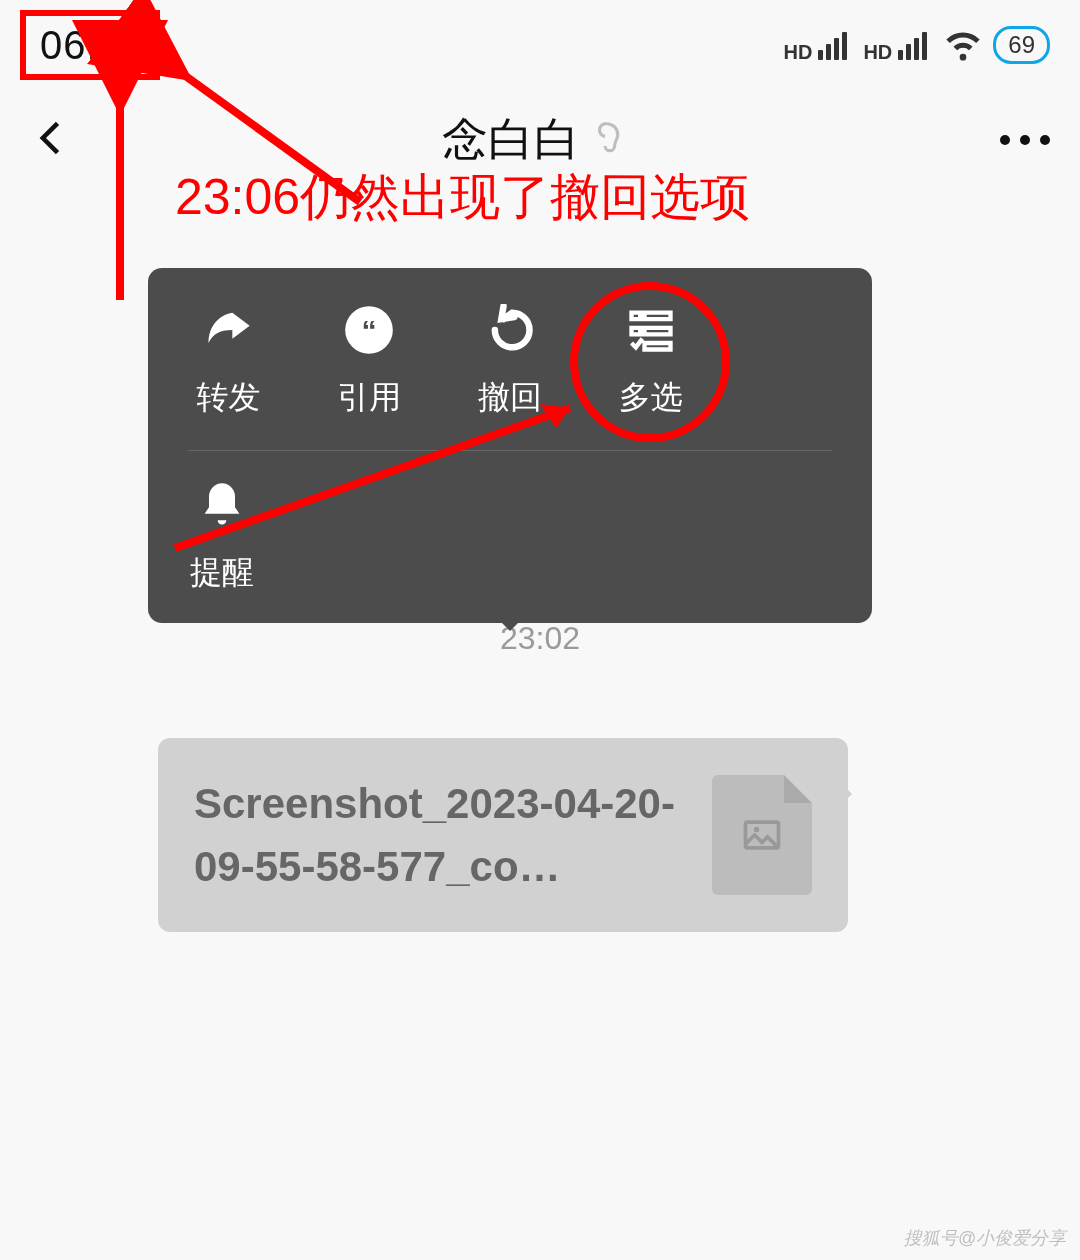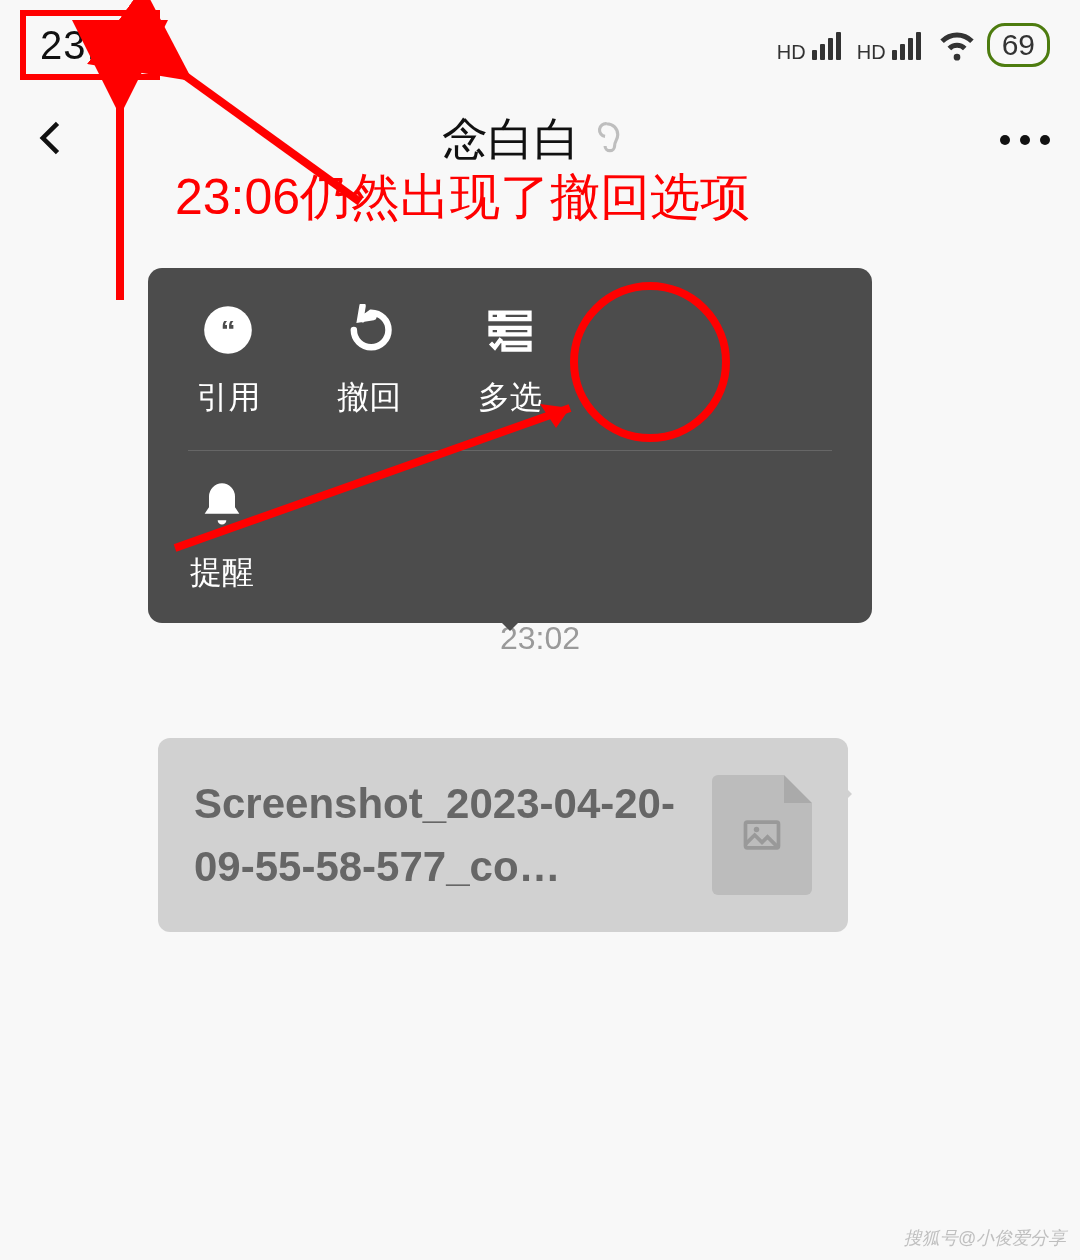--- a/index.html
+++ b/index.html
@@ -2,26 +2,26 @@
 <html><head>
 <meta charset="utf-8">
 <style>
   * { margin: 0; padding: 0; box-sizing: border-box; font-family: -apple-system, "PingFang SC", "Microsoft YaHei", sans-serif; }
   body { width: 1080px; height: 1260px; background: #f8f8f8; position: relative; overflow: hidden; }
 
   
   .status-bar { height: 90px; display: flex; align-items: center; justify-content: space-between; padding: 0 30px 0 40px; background: #f8f8f8; }
   .status-time { font-size: 40px; color: #111; letter-spacing: 1px; font-weight: 500;}
   .status-right { display: flex; align-items: center; gap: 10px; }
-  .hd { font-size: 20px; color: #333; font-weight: 400; margin-right: -4px; align-self: flex-start; margin-top: 18px;}
+  .hd { font-size: 20px; color: #333; font-weight: 700; margin-right: -4px; align-self: flex-start; margin-top: 18px;}
   .sig { display: flex; align-items: flex-end; gap: 3px; height: 30px; margin-right: 6px;}
   .sig span { width: 5px; background: #333; border-radius: 1px;}
   .sig span:nth-child(1){height:10px}.sig span:nth-child(2){height:16px}.sig span:nth-child(3){height:22px}.sig span:nth-child(4){height:28px}
   .wifi-icon svg { width: 40px; height: 40px; }
-  .battery { border: 3px solid #4d7c0f; border-radius: 18px; padding: 2px 12px; font-size: 30px; color:#333; font-weight:500;}
+  .battery { border: 3px solid #0ea5e9; border-radius: 18px; padding: 2px 12px; font-size: 24px; color:#333; font-weight:500;}
 
   
   .nav { height: 100px; display: flex; align-items: center; justify-content: space-between; padding: 0 30px; gap: 8px; }
   .nav-back svg { width: 44px; height: 44px; }
   .nav-title-wrap { display: flex; align-items: center; gap: 14px; }
   .nav-title { font-size: 46px; color: #111; font-weight: 400;}
   .ear-icon svg { width: 38px; height: 38px; opacity: .35;}
   .nav-more { display: flex; gap: 10px; }
   .nav-more span { width: 10px; height: 10px; background: #111; border-radius: 50%; }
 
@@ -63,21 +63,21 @@
   .file-thumb::before { content:""; position:absolute; top:0; right:0; border:14px solid #d1d1d1; border-left-color:#aaa; border-bottom-color:#aaa;}
   .file-thumb svg { width:44px; height:44px; fill:#999;}
 
   
   .watermark { position: absolute; bottom: 10px; right: 14px; color: #888; font-size: 18px; opacity: .5; font-style: italic;}
 </style>
 </head>
 <body>
 
 <div class="status-bar">
-  <div class="status-time">23:06</div>
+  <div class="status-time">06:06</div>
   <div class="status-right">
     <span class="hd">HD</span>
     <div class="sig">
         <span></span>
         <span></span>
         <span></span>
         <span></span>
       </div>
     <span class="hd">HD</span>
     <div class="sig">
@@ -129,20 +129,28 @@
   <line x1="120" y1="300" x2="120" y2="100" stroke="#ff0000" stroke-width="8" marker-end="url(#ah)"></line>
   <line x1="175" y1="548" x2="570" y2="408" stroke="#ff0000" stroke-width="8"></line>
   <path d="M570 408 l-30 -4 l16 24 z" fill="#ff0000"></path>
 </svg>
 
 <div class="popup">
   <div class="popup-row">
     <div class="popup-item">
       <span class="ic">
           <svg viewBox="0 0 24 24">
+            <path d="M14 4l8 6-8 6v-4c-6 0-9 2-11 6 0-8 5-13 11-14z"></path>
+          </svg>
+        </span>
+      <span class="lbl">转发</span>
+    </div>
+    <div class="popup-item">
+      <span class="ic">
+          <svg viewBox="0 0 24 24">
             <circle cx="12" cy="12" r="11" fill="#fff"></circle>
             <text x="12" y="17" text-anchor="middle" font-size="14" fill="#4c4c4c" font-weight="bold">“</text>
           </svg>
         </span>
       <span class="lbl">引用</span>
     </div>
     <div class="popup-item">
       <span class="ic">
           <svg viewBox="0 0 24 24">
             <path fill="none" stroke="#fff" stroke-width="3" d="M5 12a8 8 0 108-8l-4 3M9 1l-1 6 6-1" stroke-linecap="round"></path>

